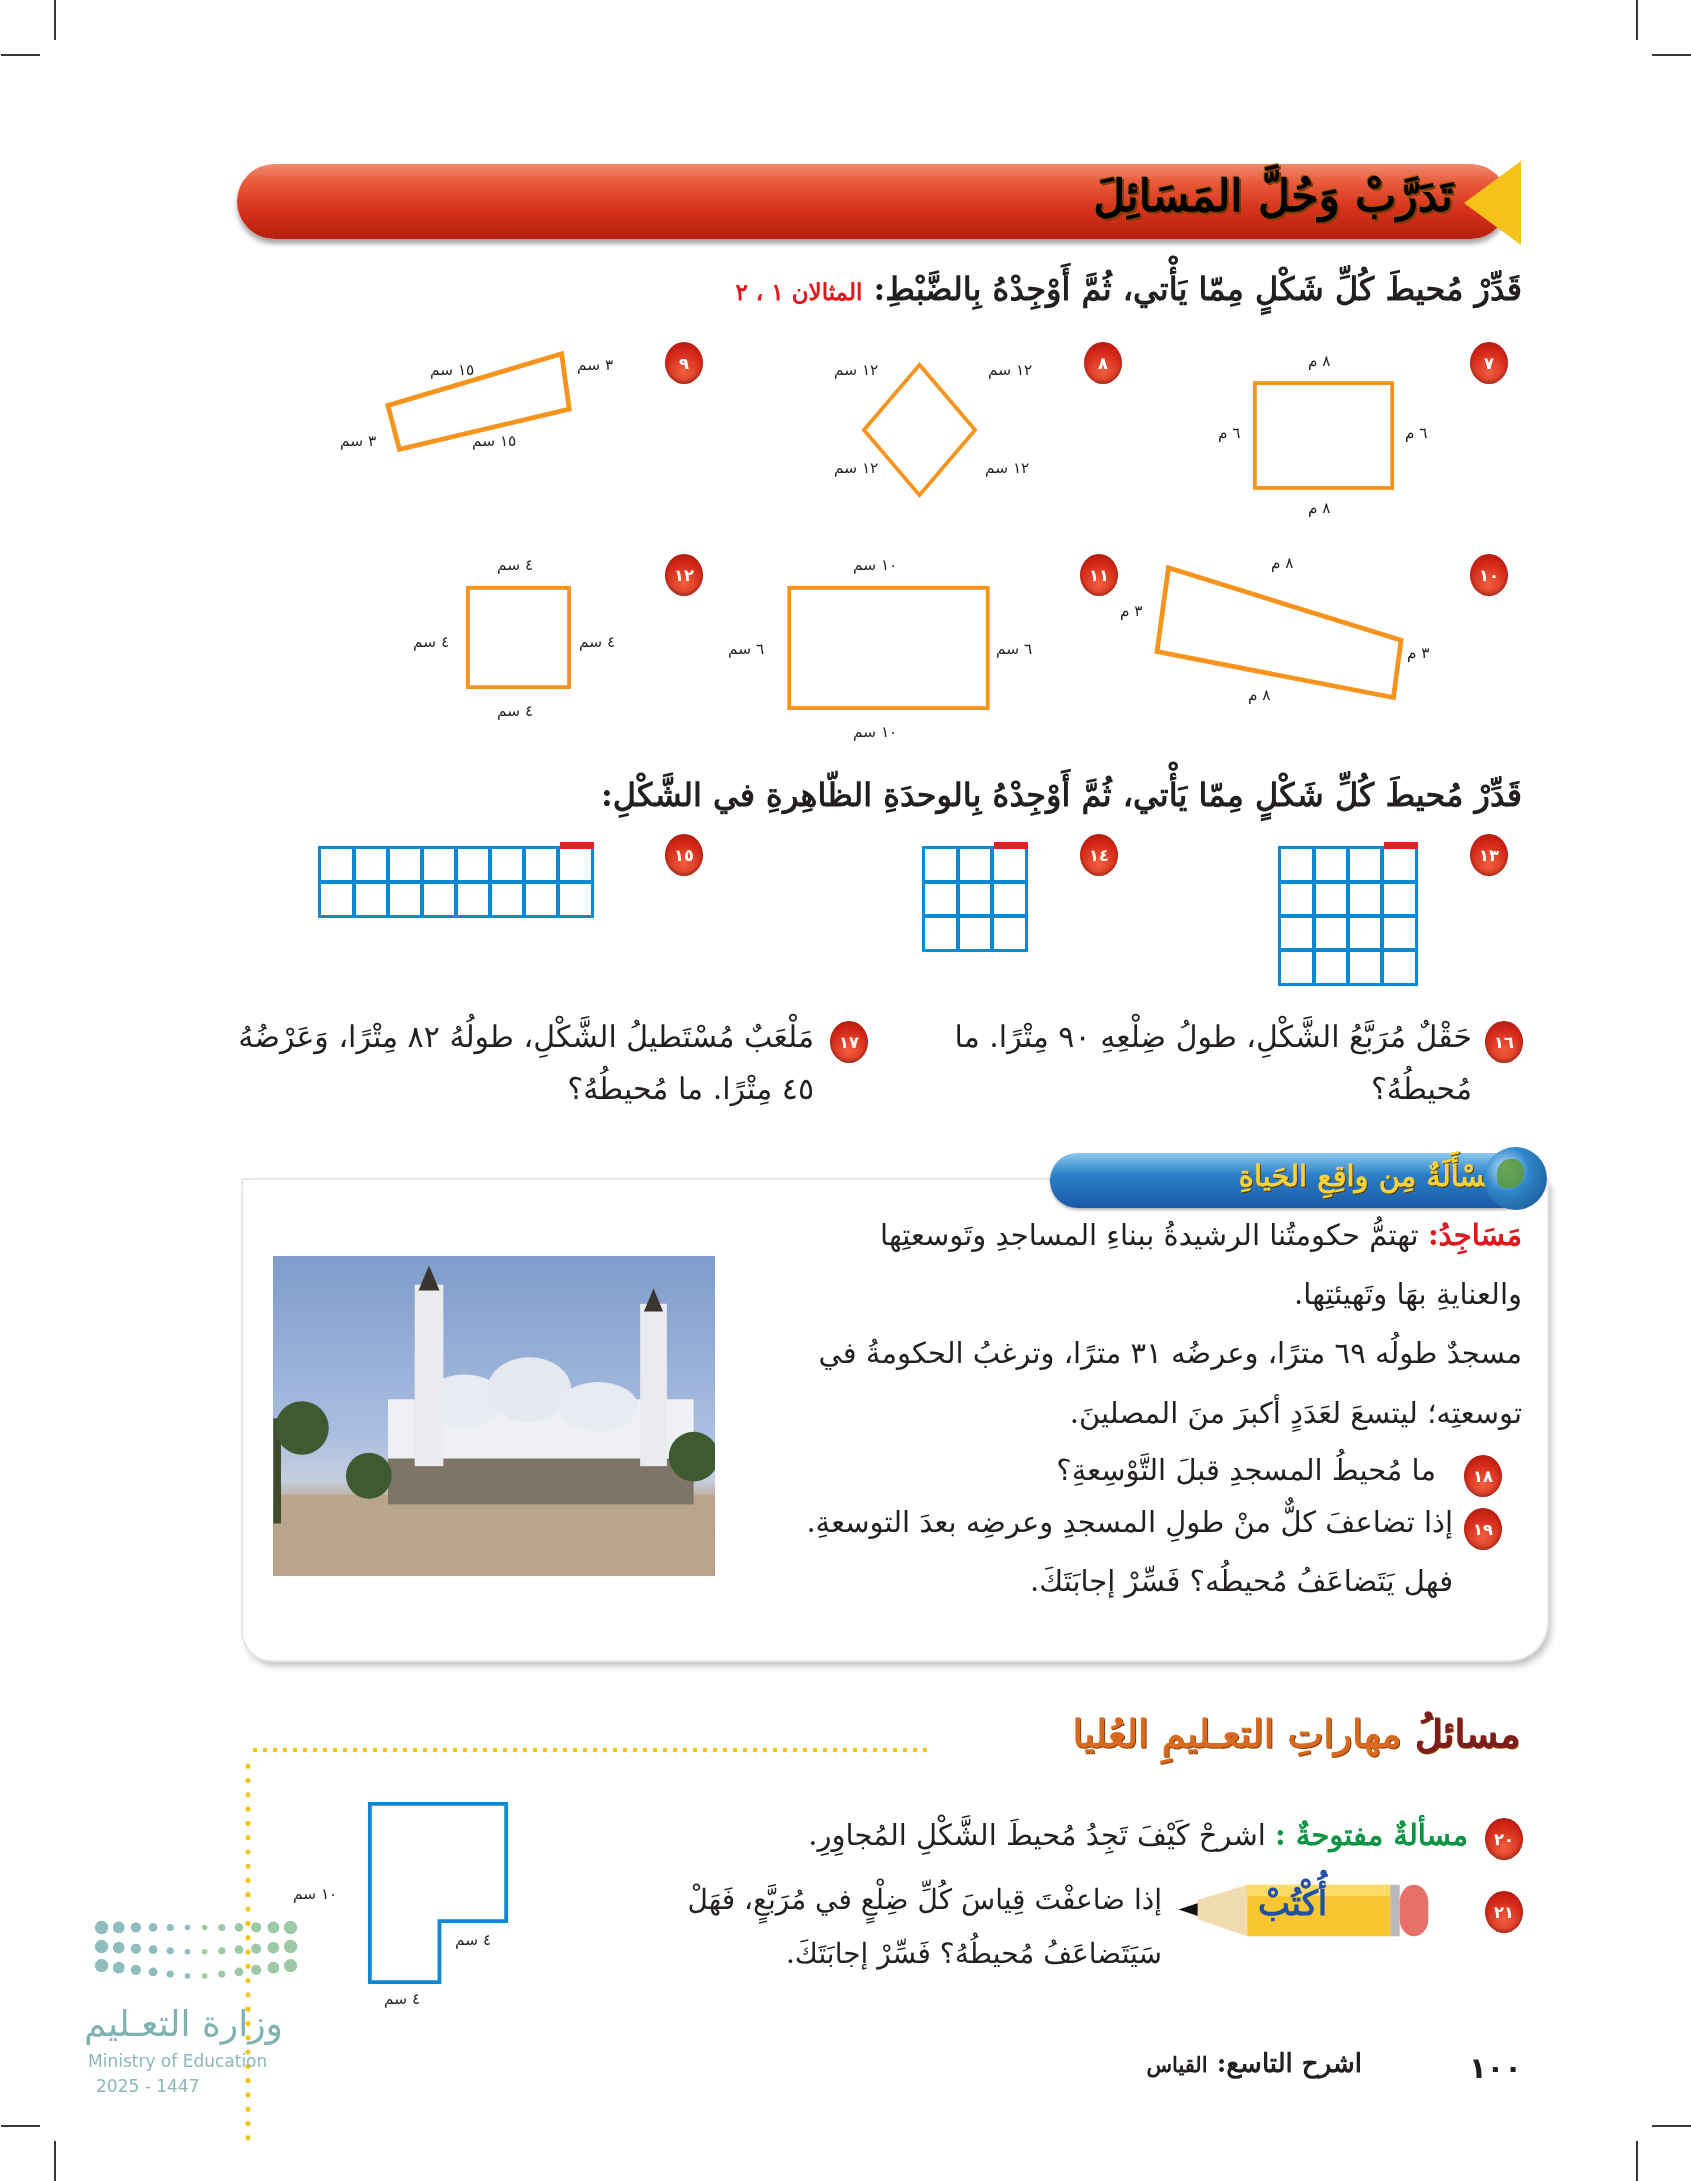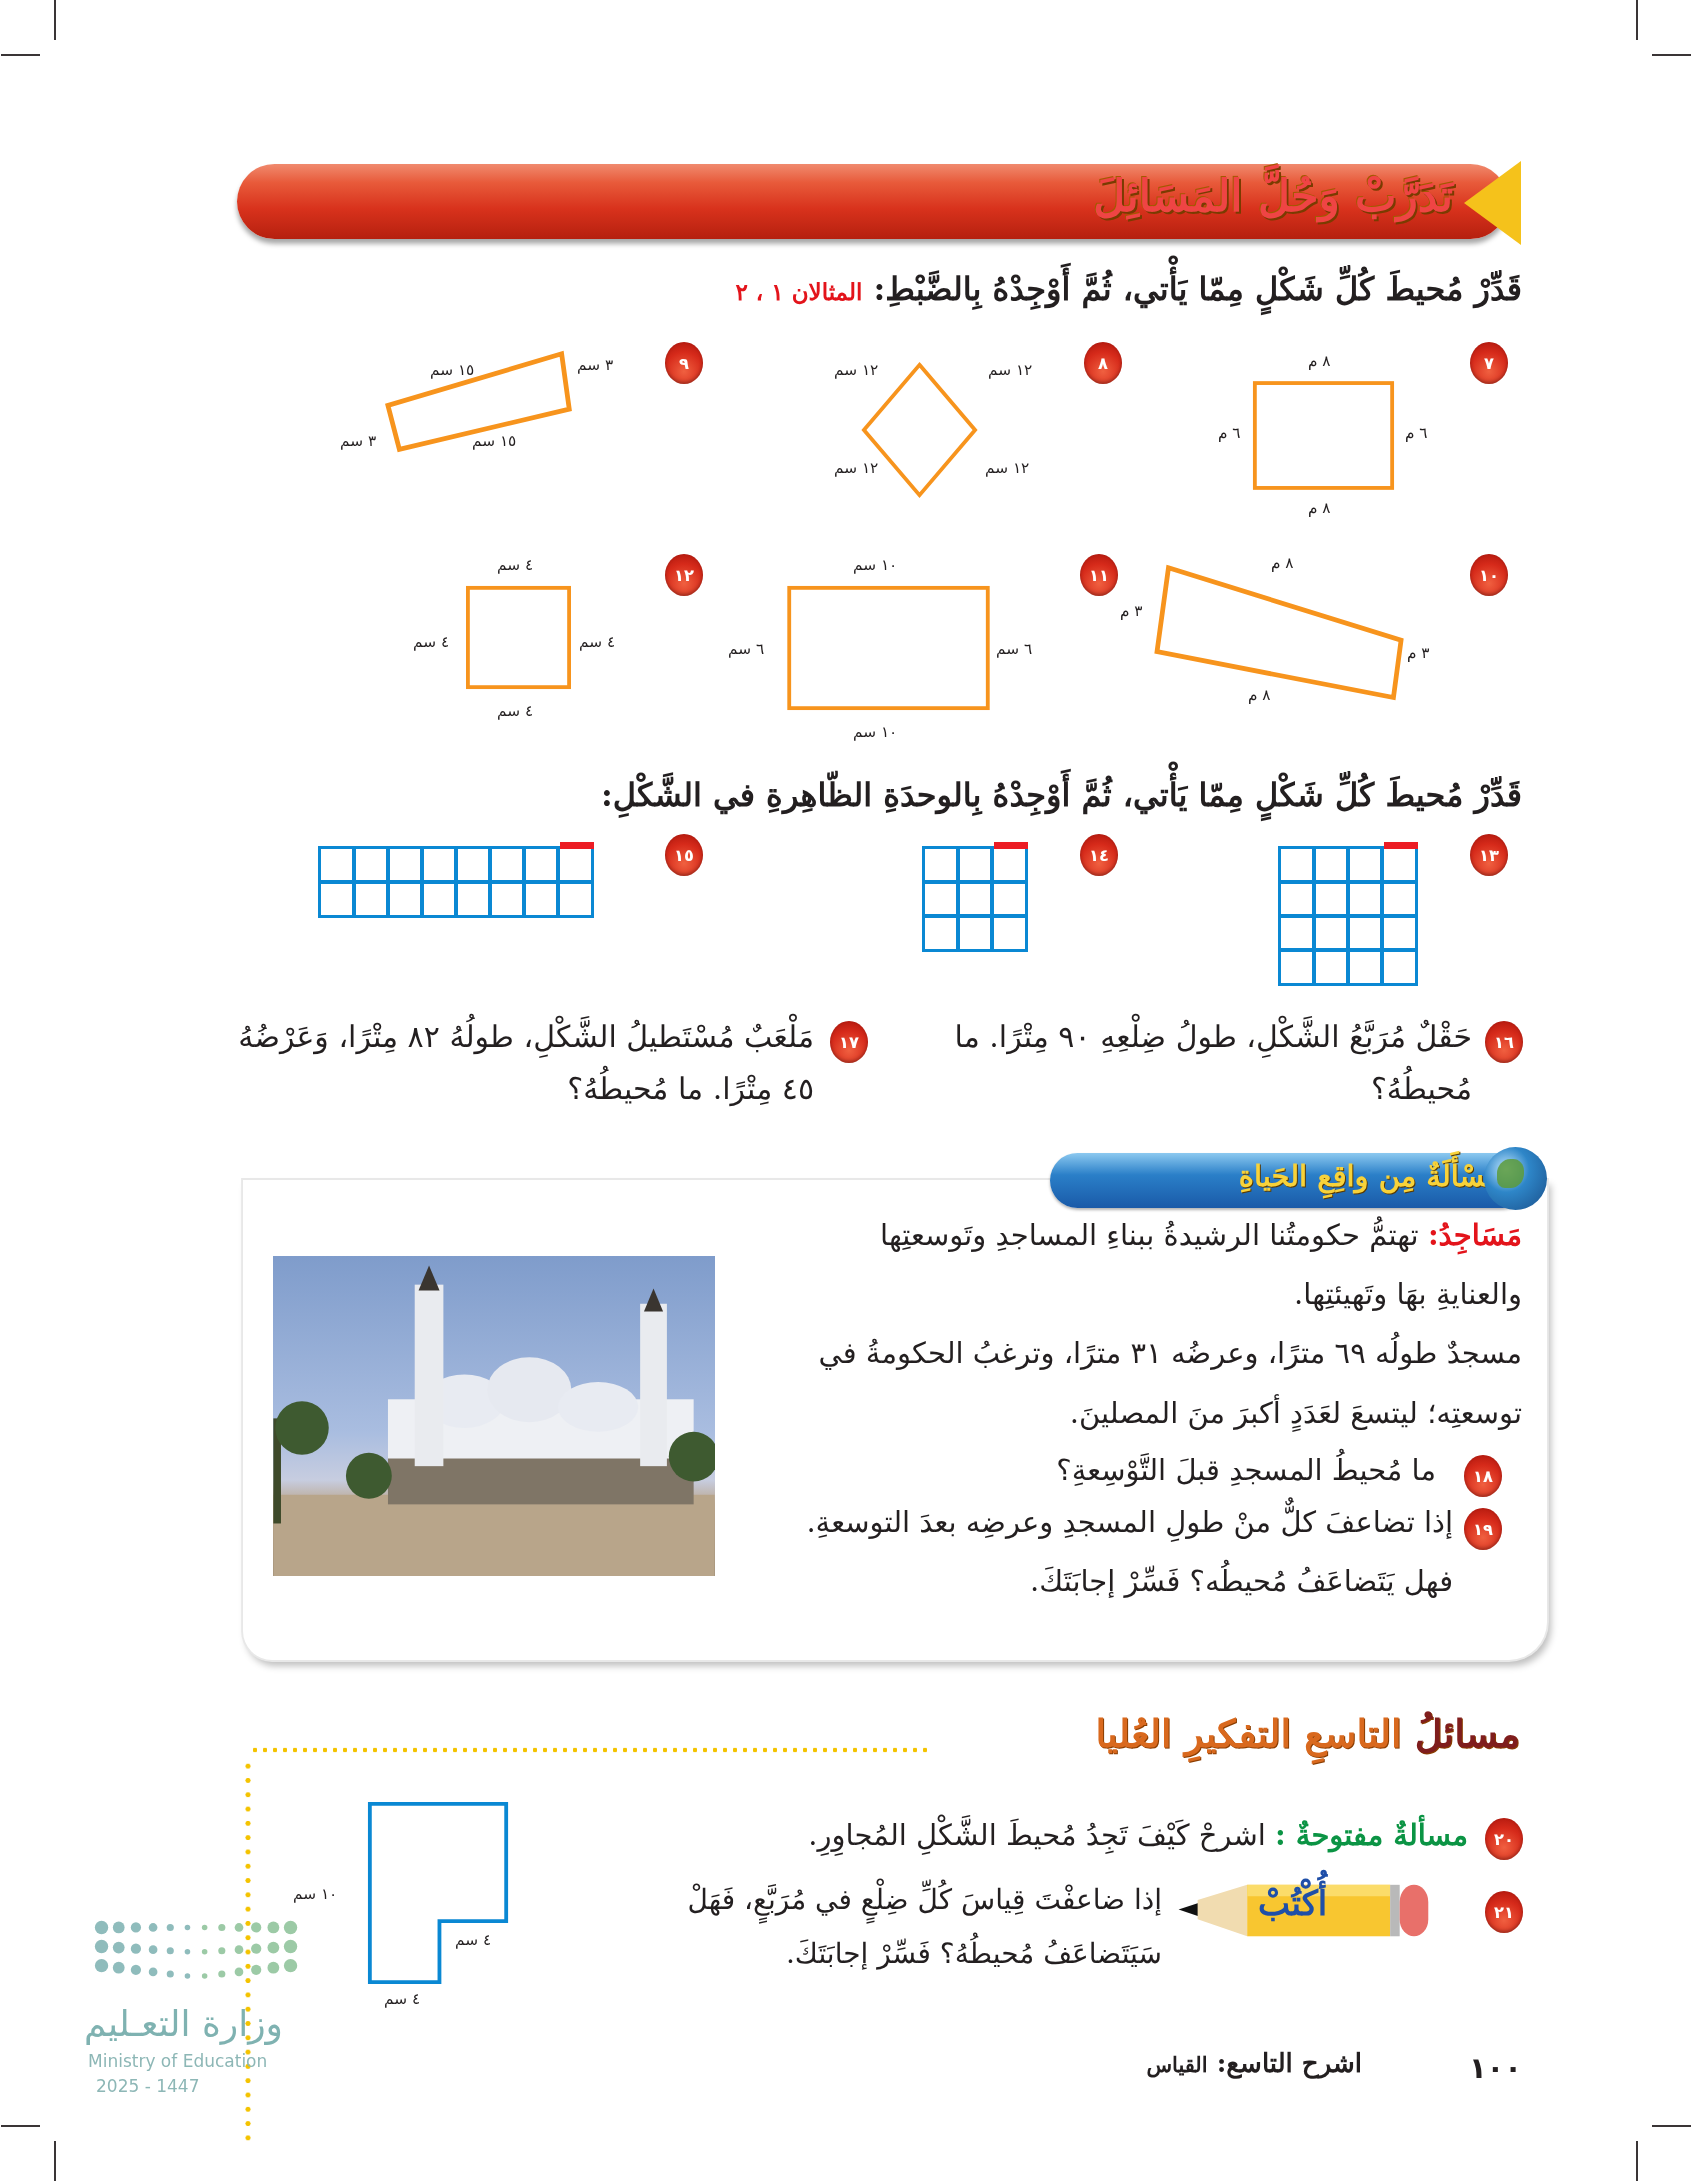--- a/index.html
+++ b/index.html
@@ -6,21 +6,21 @@
   body{width:1692px;height:2181px;position:relative;overflow:hidden;
        font-family:"DejaVu Sans","Liberation Sans",sans-serif;color:#231f20;}
   .abs{position:absolute;}
   .crop{position:absolute;background:#3a3536;}
   
   .banner{position:absolute;left:237px;top:164px;width:1271px;height:75px;border-radius:38px;
     background:linear-gradient(#f08a6e 0%,#e85a3a 25%,#d8321c 60%,#b5200f 100%);
     box-shadow:0 4.8px 5.7px rgba(0,0,0,.35);}
   .banner-arrow{position:absolute;left:1464px;top:161px;width:0;height:0;border-top:42px solid transparent;
     border-bottom:42px solid transparent;border-right:57px solid #f5c21b;}
-  .banner-title{position:absolute;right:239px;top:170px;font-size:44px;font-weight:bold;color:#ef4444;
+  .banner-title{position:absolute;right:239px;top:170px;font-size:44px;font-weight:bold;color:#000000;
     text-shadow:1.9px 1.9px 0 #7a3b00,-1px -1px 0 #a35a00;white-space:nowrap;font-family:"DejaVu Serif",serif;}
   .instr{position:absolute;right:170px;font-size:32px;font-weight:bold;white-space:nowrap;font-family:"DejaVu Serif",serif;}
   .instr .ref{color:#e3141b;font-size:23px;}
   .badge{position:absolute;width:38px;height:42px;border-radius:50%;
     background:radial-gradient(circle at 50% 70%,#f06040 0%,#d62a1a 55%,#a8140b 100%);
     color:#fff;font-size:16.3px;font-weight:bold;display:flex;align-items:center;justify-content:center;
     box-shadow:inset 0 -1.9px 3.8px rgba(0,0,0,.3);}
   .lbl{position:absolute;font-size:15.3px;white-space:nowrap;color:#231f20;}
   .q{position:absolute;font-size:30px;white-space:nowrap;font-family:"DejaVu Serif",serif;}
   .shape{position:absolute;}
@@ -230,21 +230,21 @@
 <div class="para" style="top:1396px;">توسعتِه؛ ليتسعَ لعَدَدٍ أكبرَ منَ المصلينَ.</div>
 
 <div class="badge" style="left:1464px;top:1455px;">١٨</div>
 <div class="para" style="right:256px;top:1453px;">ما مُحيطُ المسجدِ قبلَ التَّوْسِعةِ؟</div>
 <div class="badge" style="left:1464px;top:1508px;">١٩</div>
 <div class="para" style="right:239px;top:1505px;">إذا تضاعفَ كلٌّ منْ طولِ المسجدِ وعرضِه بعدَ التوسعةِ.</div>
 <div class="para" style="right:239px;top:1564px;">فهل يَتَضاعَفُ مُحيطُه؟ فَسِّرْ إجابَتَكَ.</div>
 
 <div class="hots-title">
   <span class="red2">مسائلُ</span>
-  <span>التاسعِ التفكيرِ العُليا</span>
+  <span>مهاراتِ التعـليمِ العُليا</span>
 </div>
 <div class="dots-h"></div>
 <div class="dots-v"></div>
 
 <div class="badge" style="left:1485px;top:1818px;">٢٠</div>
 <div class="para" style="right:224px;top:1818px;">
   <span class="green">مسألةٌ مفتوحةٌ :</span>
   <span>اشرحْ كَيْفَ تَجِدُ مُحيطَ الشَّكْلِ المُجاوِرِ.</span>
 </div>
 

